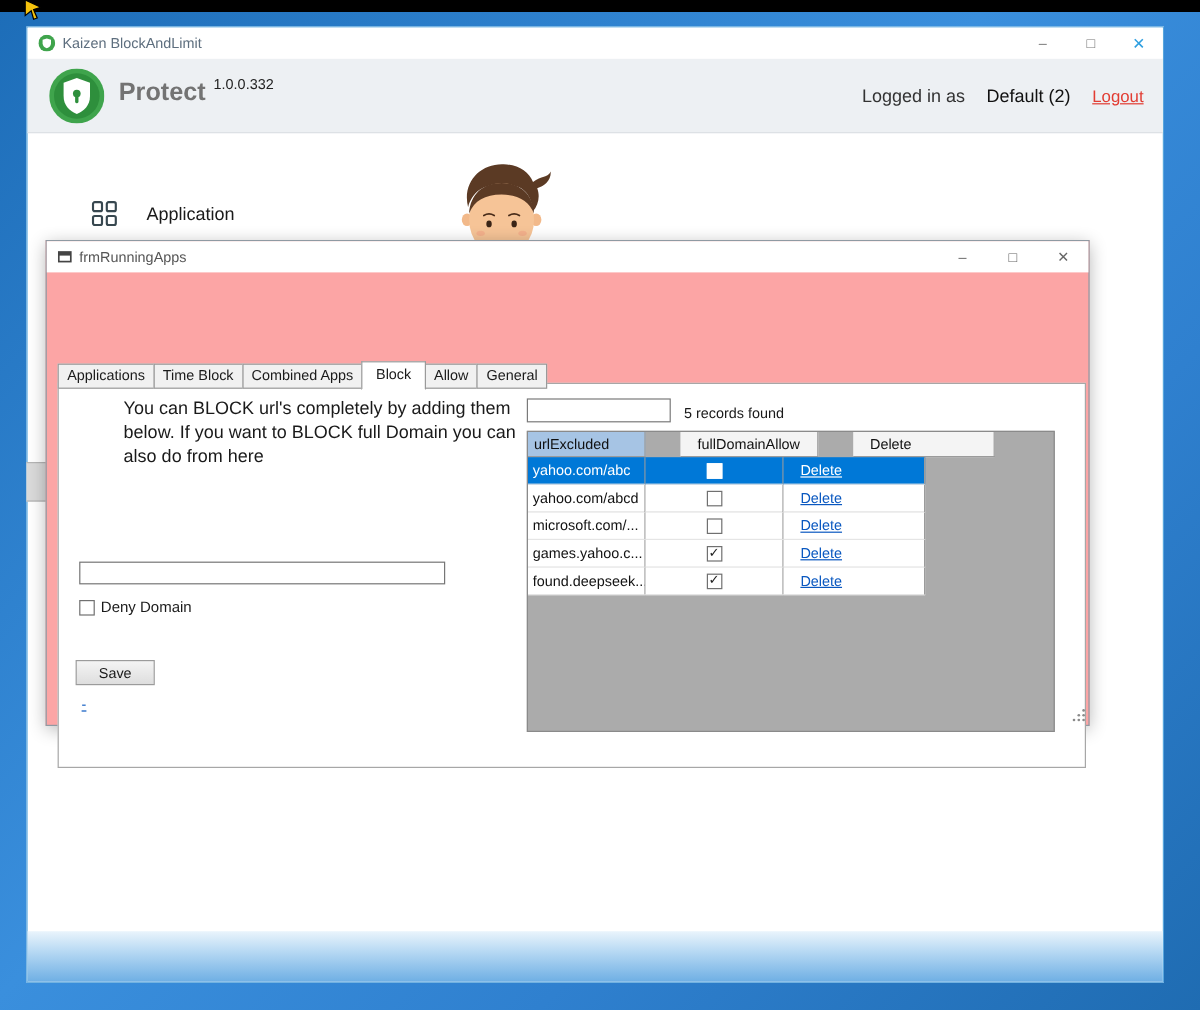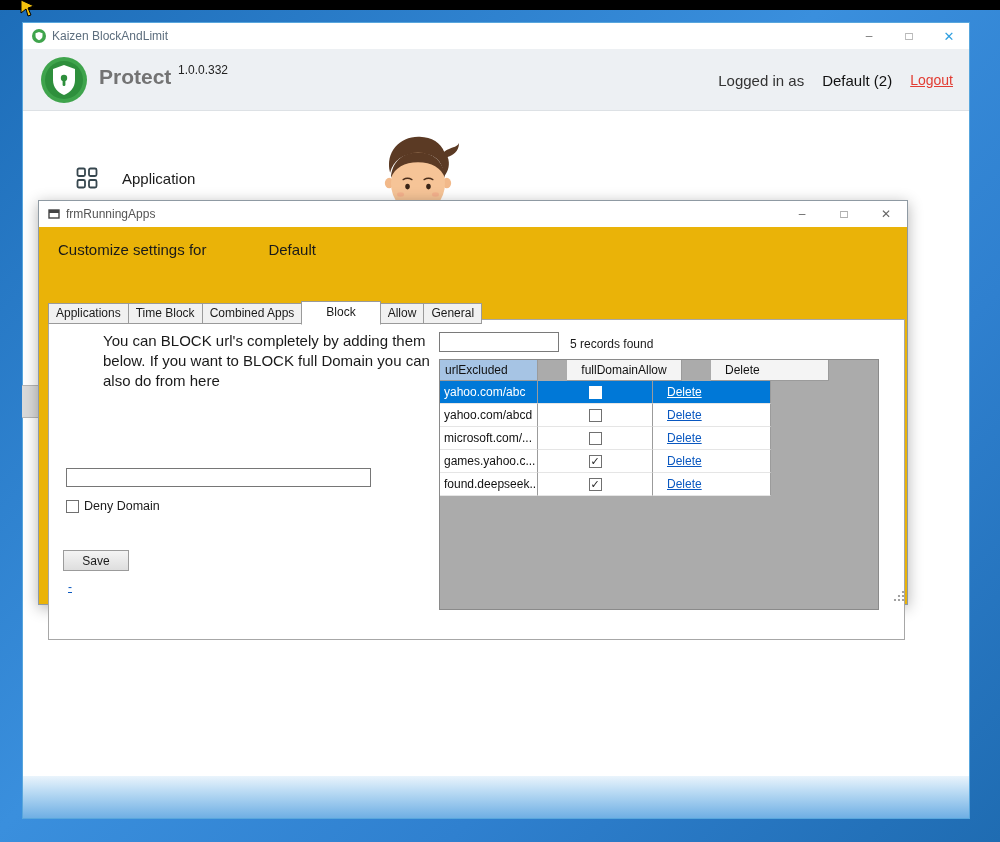--- a/index.html
+++ b/index.html
@@ -40,36 +40,36 @@
   .avatar { position:absolute; left:350px; top:106px; width:90px; height:96px; }
 
   .main-footer { position:absolute; left:0; bottom:0; width:946px; height:42px;
                  background:linear-gradient(180deg,#eaf4fc 0%,#b7d9f3 40%,#6fafe4 100%); }
 
   .edge-notch { position:absolute; left:22px; top:385px; width:17px; height:33px;
                 background:#dadada; border-top:1px solid #b5b5b5; border-bottom:1px solid #b5b5b5; z-index:5; }
 
   
   .child-window { position:absolute; left:38px; top:200px; width:870px; height:405px;
-                  background:#eab308; border:1px solid #8f9aa3; box-shadow:0 3px 14px rgba(0,0,0,.3); z-index:10; }
+                  background:#fca5a5; border:1px solid #8f9aa3; box-shadow:0 3px 14px rgba(0,0,0,.3); z-index:10; }
   .child-title { height:26px; display:flex; align-items:center; padding-left:9px; background:#fff; }
   .ct-icon { width:12px; height:12px; margin-right:6px; }
   .ct-text { font-size:12px; color:#555; }
   .ct-controls { margin-left:auto; display:flex; height:100%; }
   .ct-btn { width:42px; height:100%; display:flex; align-items:center; justify-content:center;
             font-size:12px; color:#666; cursor:default; }
 
   .customize-row { position:absolute; left:19px; top:40px; display:flex; gap:62px; }
   .customize-label { font-size:15px; color:#1a1a1a; }
   .profile-name { font-size:15px; color:#1a1a1a; }
 
   .tabs { position:absolute; left:9px; top:99px; display:flex; align-items:flex-end; z-index:3; }
   .tab { font-size:12px; color:#1a1a1a; background:#f1f1f1; border:1px solid #9a9a9a;
          padding:2px 7px 3px; margin-right:-1px; cursor:pointer; }
-  .tab.active { background:#fff; border-bottom:1px solid #fff; padding:3px 24px 5px;
+  .tab.active { background:#fff; border-bottom:1px solid #fff; padding:3px 11px 5px;
                 position:relative; top:1px; z-index:4; }
 
   .tab-panel { position:absolute; left:9px; top:118px; width:857px; height:321px;
                background:#fff; border:1px solid #a7a7a7; }
 
   .desc-text { position:absolute; left:17px; top:11px; width:334px; font-size:15px;
                line-height:20px; color:#1a1a1a;margin-left:37px; }
   .url-label { position:absolute; left:17px; top:127px; color:#1a1a1a; white-space:nowrap; }
   .url-label .lbl-main { font-size:13px; }
   .url-label .lbl-hint { font-size:12px; margin-left:6px; }
@@ -191,24 +191,20 @@
       <rect x="1" y="2" width="10" height="3" fill="#444"></rect>
     </svg>
     <span class="ct-text">frmRunningApps</span>
     <div class="ct-controls">
       <span class="ct-btn">–</span>
       <span class="ct-btn">□</span>
       <span class="ct-btn">✕</span>
     </div>
   </div>
 
-  <div class="customize-row">
-    <span class="customize-label">Customize settings for</span>
-    <span class="profile-name">Default</span>
-  </div>
 
   <div class="tabs">
     <span class="tab">Applications</span>
     <span class="tab">Time Block</span>
     <span class="tab">Combined Apps</span>
     <span class="tab active">Block</span>
     <span class="tab">Allow</span>
     <span class="tab">General</span>
   </div>
 

